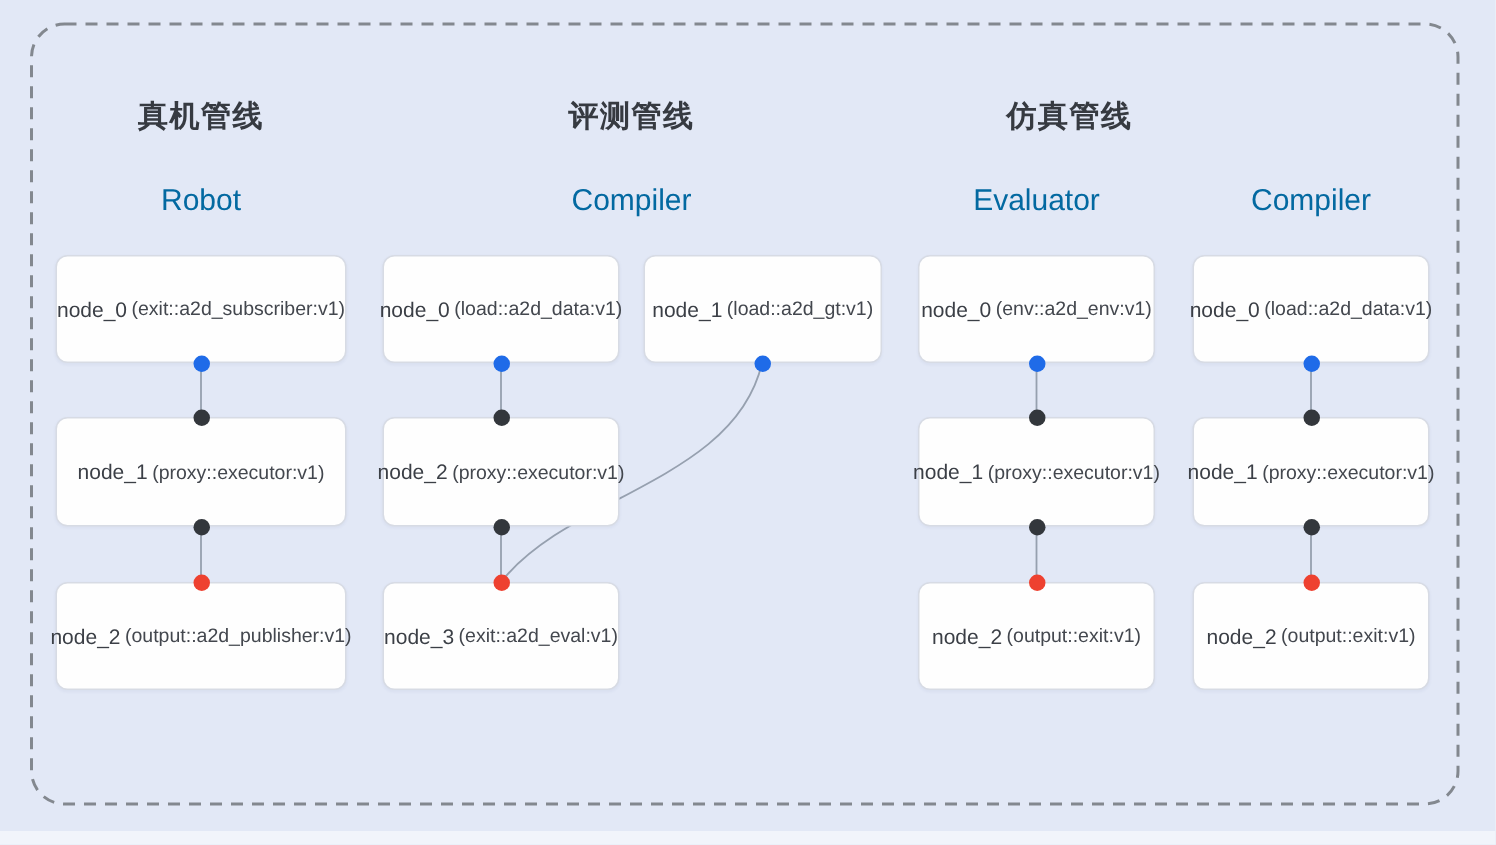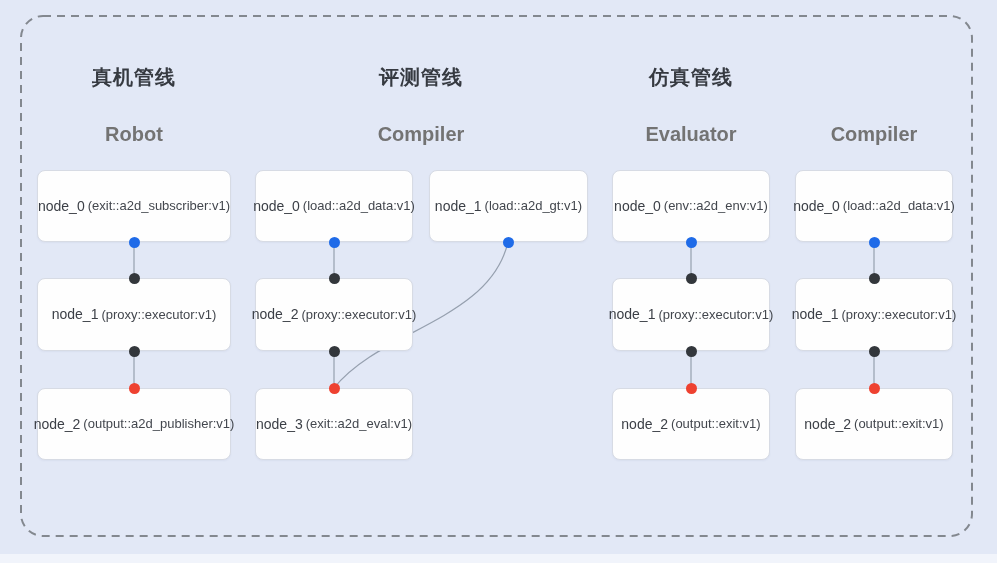--- a/index.html
+++ b/index.html
@@ -15,21 +15,21 @@
     background:rgba(255,255,255,0.5);
   }
   svg.wires{position:absolute;left:0;top:0;}
   .col-title-zh{
     position:absolute;top:64px;transform:translateX(-50%);
     font-size:20px;font-weight:700;color:#363a41;white-space:nowrap;
     letter-spacing:1px;
   }
   .col-title-en{
     position:absolute;top:123px;transform:translateX(-50%);
-    font-size:20px;font-weight:700;color:#737373;white-space:nowrap;
+    font-size:20px;font-weight:400;color:#0369a1;white-space:nowrap;
   }
   .node{
     position:absolute;
     background:#fefefe;
     border:1px solid #d7dbe4;
     border-radius:8px;
     box-sizing:border-box;
     display:flex;flex-direction:row;align-items:center;justify-content:center;
     gap:3px;
     box-shadow:0 1px 2px rgba(70,90,130,0.06);
@@ -64,21 +64,21 @@
     <path d="M874 242 V278" stroke="#96a0af" stroke-width="1.2" fill="none"></path>
     <path d="M874 351 V388" stroke="#96a0af" stroke-width="1.2" fill="none"></path>
   </svg>
 
   <div class="col-title-zh" style="left:134px">真机管线</div>
   <div class="col-title-en" style="left:134px">Robot</div>
 
   <div class="col-title-zh" style="left:421px">评测管线</div>
   <div class="col-title-en" style="left:421px">Compiler</div>
 
-  <div class="col-title-zh" style="left:691px">仿真管线</div>
+  <div class="col-title-zh" style="left:713px">仿真管线</div>
   <div class="col-title-en" style="left:691px">Evaluator</div>
 
   <div class="col-title-en" style="left:874px">Compiler</div>
 
   <div class="node" style="left:37px;top:170px;width:194px;height:72px">
     <span class="node-name">node_0</span>
     <span class="node-type">(exit::a2d_subscriber:v1)</span>
   </div>
   <div class="node" style="left:37px;top:278px;width:194px;height:73px">
     <span class="node-name">node_1</span>

